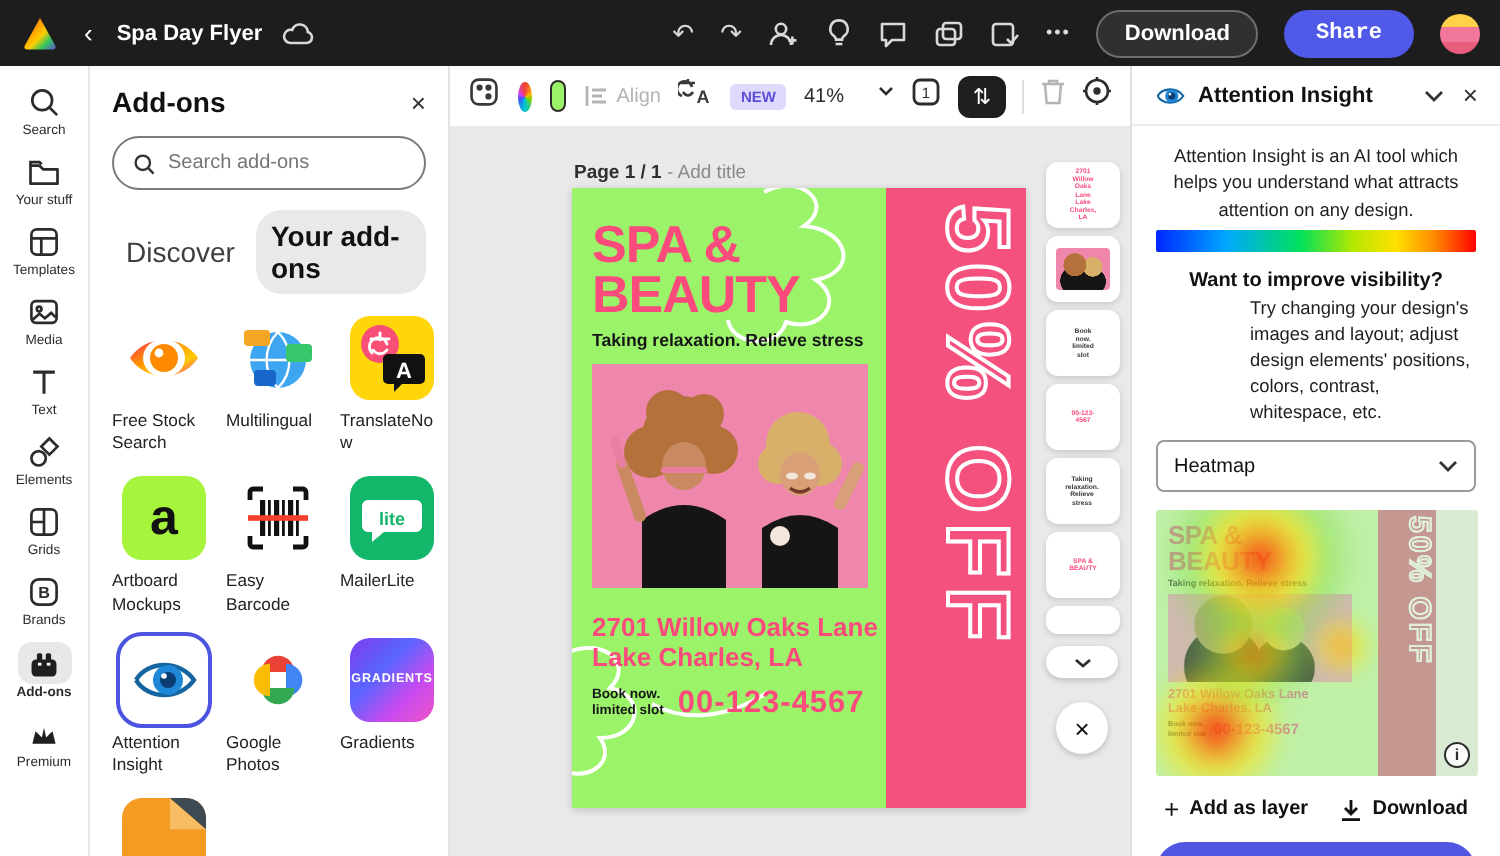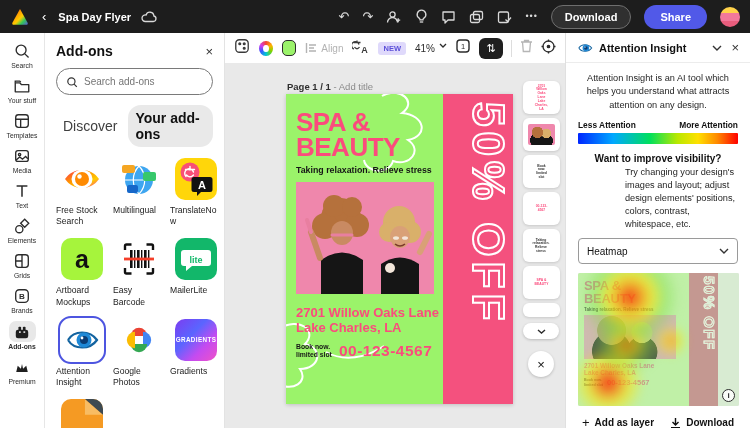--- a/index.html
+++ b/index.html
@@ -13,21 +13,21 @@
   .tb-left { display:flex; align-items:center; gap:10px; }
   .tb-logo { width:20px; height:20px; }
   .tb-back { color:#fff; font-size:13px; line-height:1; cursor:pointer; padding:0 2px; }
   .doc-title { color:#fff; font-size:11px; font-weight:700; }
   .tb-right { margin-left:auto; display:flex; align-items:center; gap:13px; }
   .tbicon { color:#d9d9d9; font-size:13px; line-height:1; }
   .tbicon svg { display:block; }
   .btn-download { background:#303030; border:1px solid #6e6e6e; color:#fff; font-size:11px; font-weight:700;
                   border-radius:14px; padding:5px 13px; font-family:inherit; }
   .btn-share { background:#5159e8; border:none; color:#fff; font-size:11px; font-weight:700;
-               border-radius:14px; padding:6px 16px; font-family:Liberation Sans, sans-serif; }
+               border-radius:14px; padding:6px 16px; font-family:Liberation Mono, monospace; }
   .avatar { width:20px; height:20px; border-radius:50%;
             background:linear-gradient(180deg,#ffd24a 0 32%, #f2789b 32% 70%, #e85d7d 70%); }
 
   
   .main { position:absolute; top:33px; left:0; right:0; bottom:0; }
 
   
   .rail { position:absolute; left:0; top:0; bottom:0; width:45px; background:#fff;
           border-right:1px solid #e6e6e6; display:flex; flex-direction:column; align-items:center; padding-top:4px; }
   .rail-item { display:flex; flex-direction:column; align-items:center; gap:1px; padding:4px 0 3px; width:45px; cursor:pointer; }
@@ -69,21 +69,21 @@
   .t-booklet .fold-light { position:absolute; top:0; right:0; width:22px; height:20px;
       background:#f8bc63; clip-path:polygon(18% 0,100% 78%,18% 78%); }
 
   
   .canvas { position:absolute; left:225px; top:0; bottom:0; width:340px; background:#e9e9e9; }
   .ctoolbar { height:30px; background:#fff; display:flex; align-items:center; padding:0 9px; gap:9px; }
   .ct-sep { width:1px; height:17px; background:#ddd; }
   .ct-align { display:flex; align-items:center; gap:4px; color:#b3b3b3; font-size:10px; }
   .badge-new { background:#dfd9fb; color:#5b4fd8; font-size:7.5px; font-weight:800; padding:2px 5px; border-radius:3px; }
   .ct-right { margin-left:auto; display:flex; align-items:center; gap:8px; }
-  .zoom-ctl { display:flex; align-items:flex-start; gap:4px; font-size:10px; color:#2c2c2c; }
+  .zoom-ctl { display:flex; align-items:flex-start; gap:17px; font-size:10px; color:#2c2c2c; }
   .dark-btn { width:24px; height:21px; background:#1f1f1f; border-radius:6px; color:#fff;
               display:flex; align-items:center; justify-content:center; font-size:11px; }
   .swatch { width:16px; height:16px; border-radius:5px; background:#9bf36a; border:1.5px solid #2c2c2c; }
   .cwheel { width:15px; height:15px; border-radius:50%; position:relative;
             background:conic-gradient(#f44336,#ffb300,#7ad400,#00c8d4,#3657ff,#d03bf0,#f44336); }
   .cwheel::after { content:""; position:absolute; inset:4px; background:#fff; border-radius:50%; }
 
   .page-label { position:absolute; left:62px; top:48px; font-size:9.5px; color:#8a8a8a; }
   .page-label b { color:#2f2f2f; }
 
@@ -629,24 +629,20 @@
         <span class="ip-title">Attention Insight</span>
         <span class="ip-headicons">
           <svg width="10" height="6" viewBox="0 0 10 6" fill="none" stroke="#333" stroke-width="1.4">
               <path d="M1 1 L5 5 L9 1"></path>
             </svg>
           <span style="font-size:13px">×</span>
         </span>
       </div>
       <div class="ip-body">
         <p class="desc">Attention Insight is an AI tool which helps you understand what attracts attention on any design.</p>
-        <div class="scale-labels">
-          <span>Less Attention</span>
-          <span>More Attention</span>
-        </div>
         <div class="scale-bar"></div>
         <p class="imp-title">Want to improve visibility?</p>
         <p class="imp-body">Try changing your design's images and layout; adjust design elements' positions, colors, contrast, whitespace, etc.</p>
         <div class="view-select">
           <span>Heatmap</span>
           <svg class="chev" width="10" height="6" viewBox="0 0 10 6" fill="none" stroke="#333" stroke-width="1.4">
               <path d="M1 1 L5 5 L9 1"></path>
             </svg>
         </div>
 

